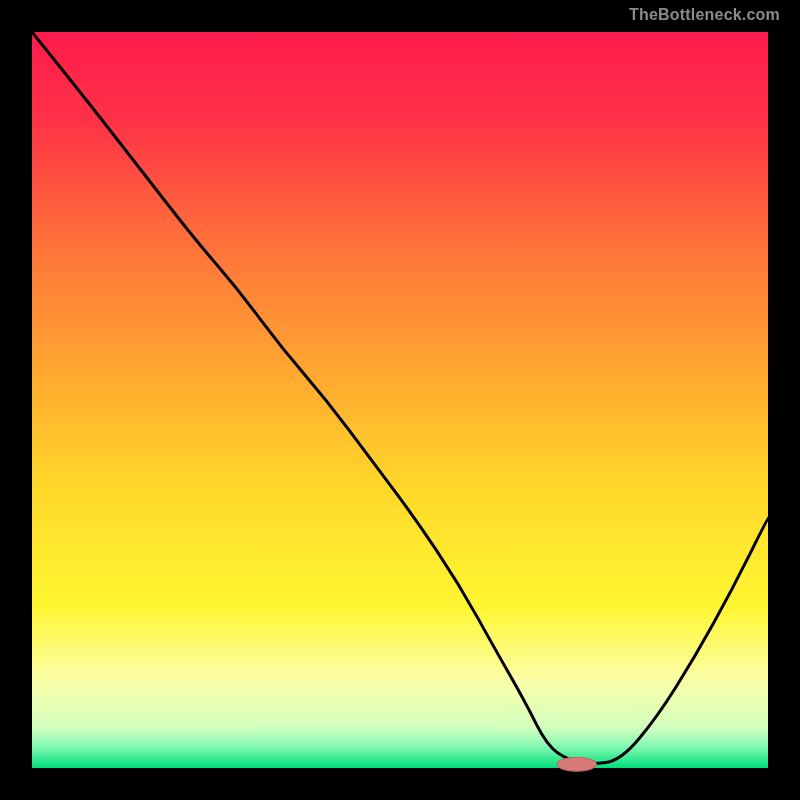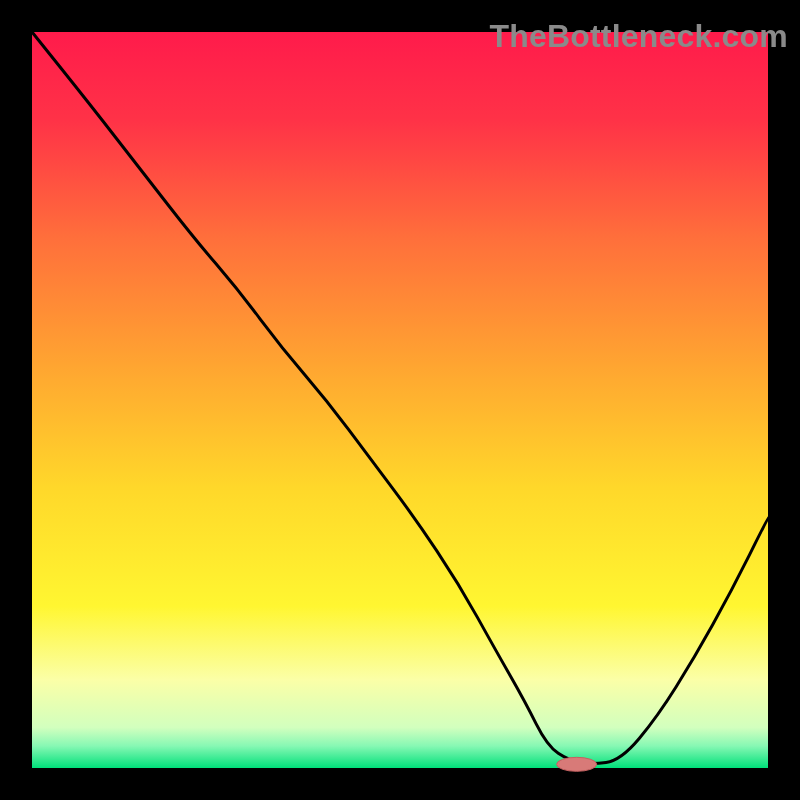--- a/index.html
+++ b/index.html
@@ -14,27 +14,26 @@
     position: absolute;
     left: 0;
     top: 0;
     width: 800px;
     height: 800px;
     background: #000;
   }
   .watermark {
     position: absolute;
     top: 6px;
-    right: 12px;
+    right: 20px;
     font-family: Arial, Helvetica, sans-serif;
-    font-size: 32px;
+    font-size: 16px;
     font-weight: 600;
     color: #8a8a8a;
     letter-spacing: 0.2px;
-    margin-top: 12px;
   }
   svg {
     position: absolute;
     left: 0;
     top: 0;
   }
 </style>
 </head>
 <body>
 <div class="frame">

